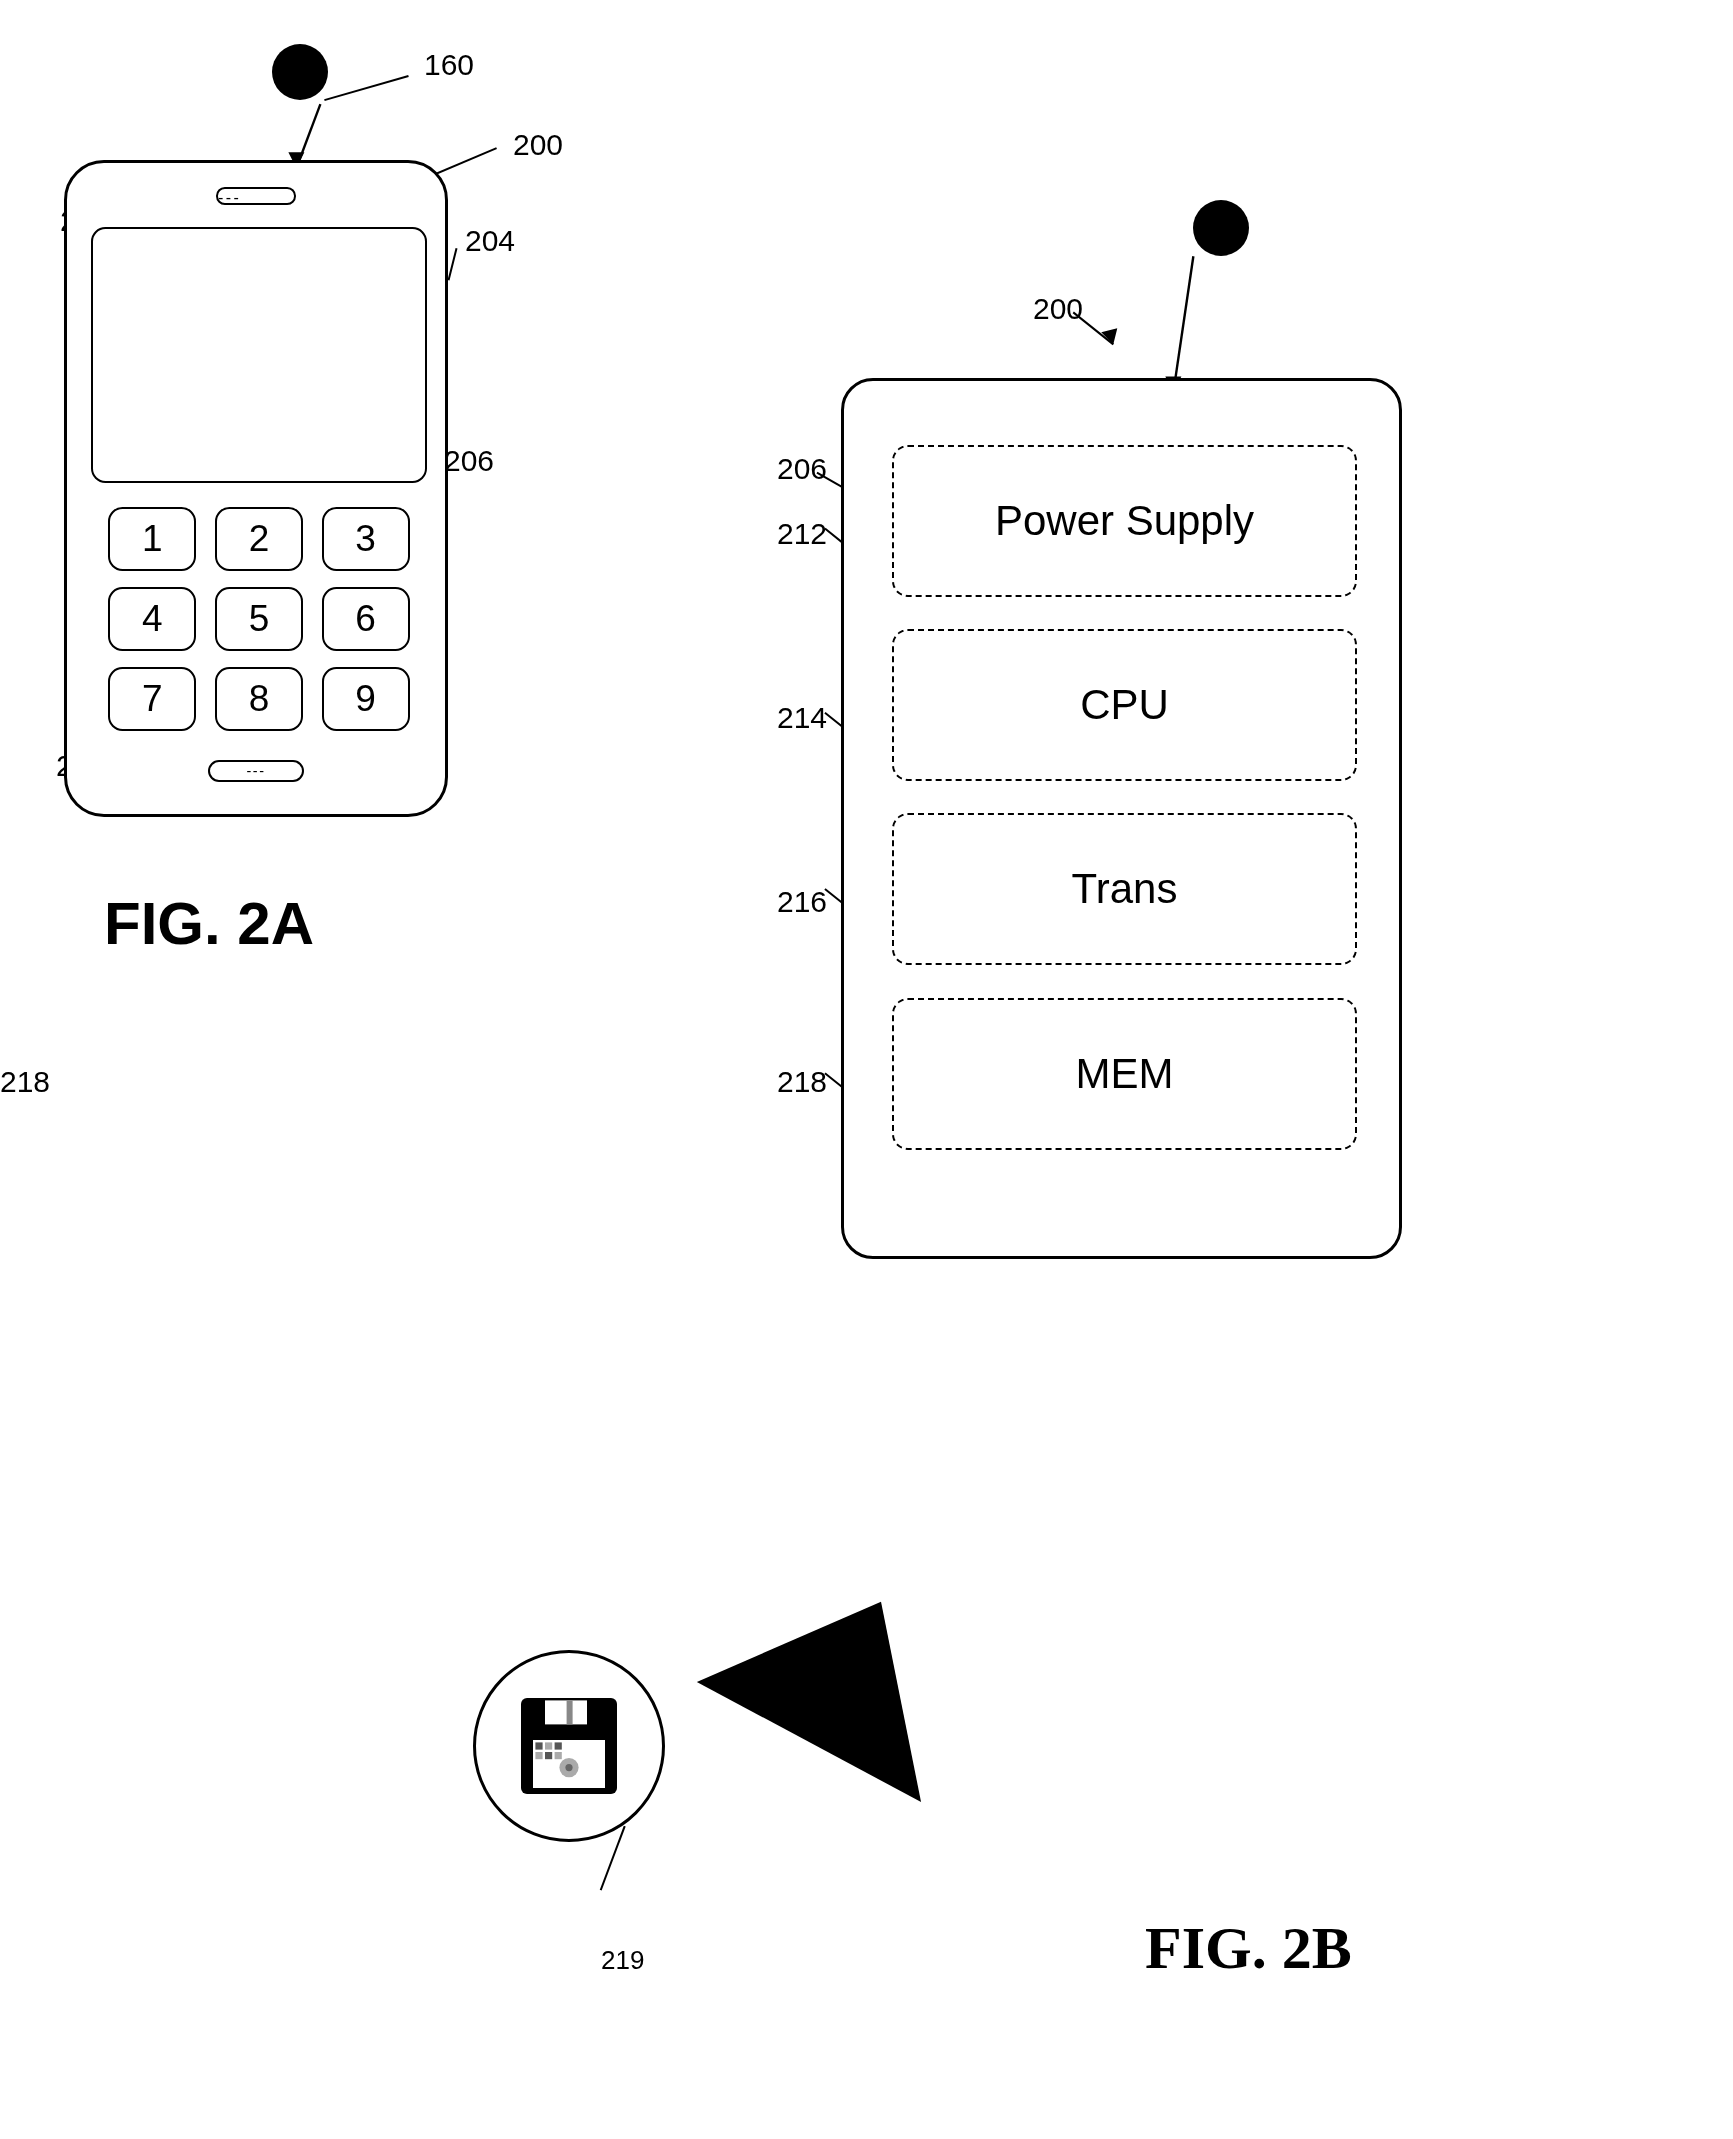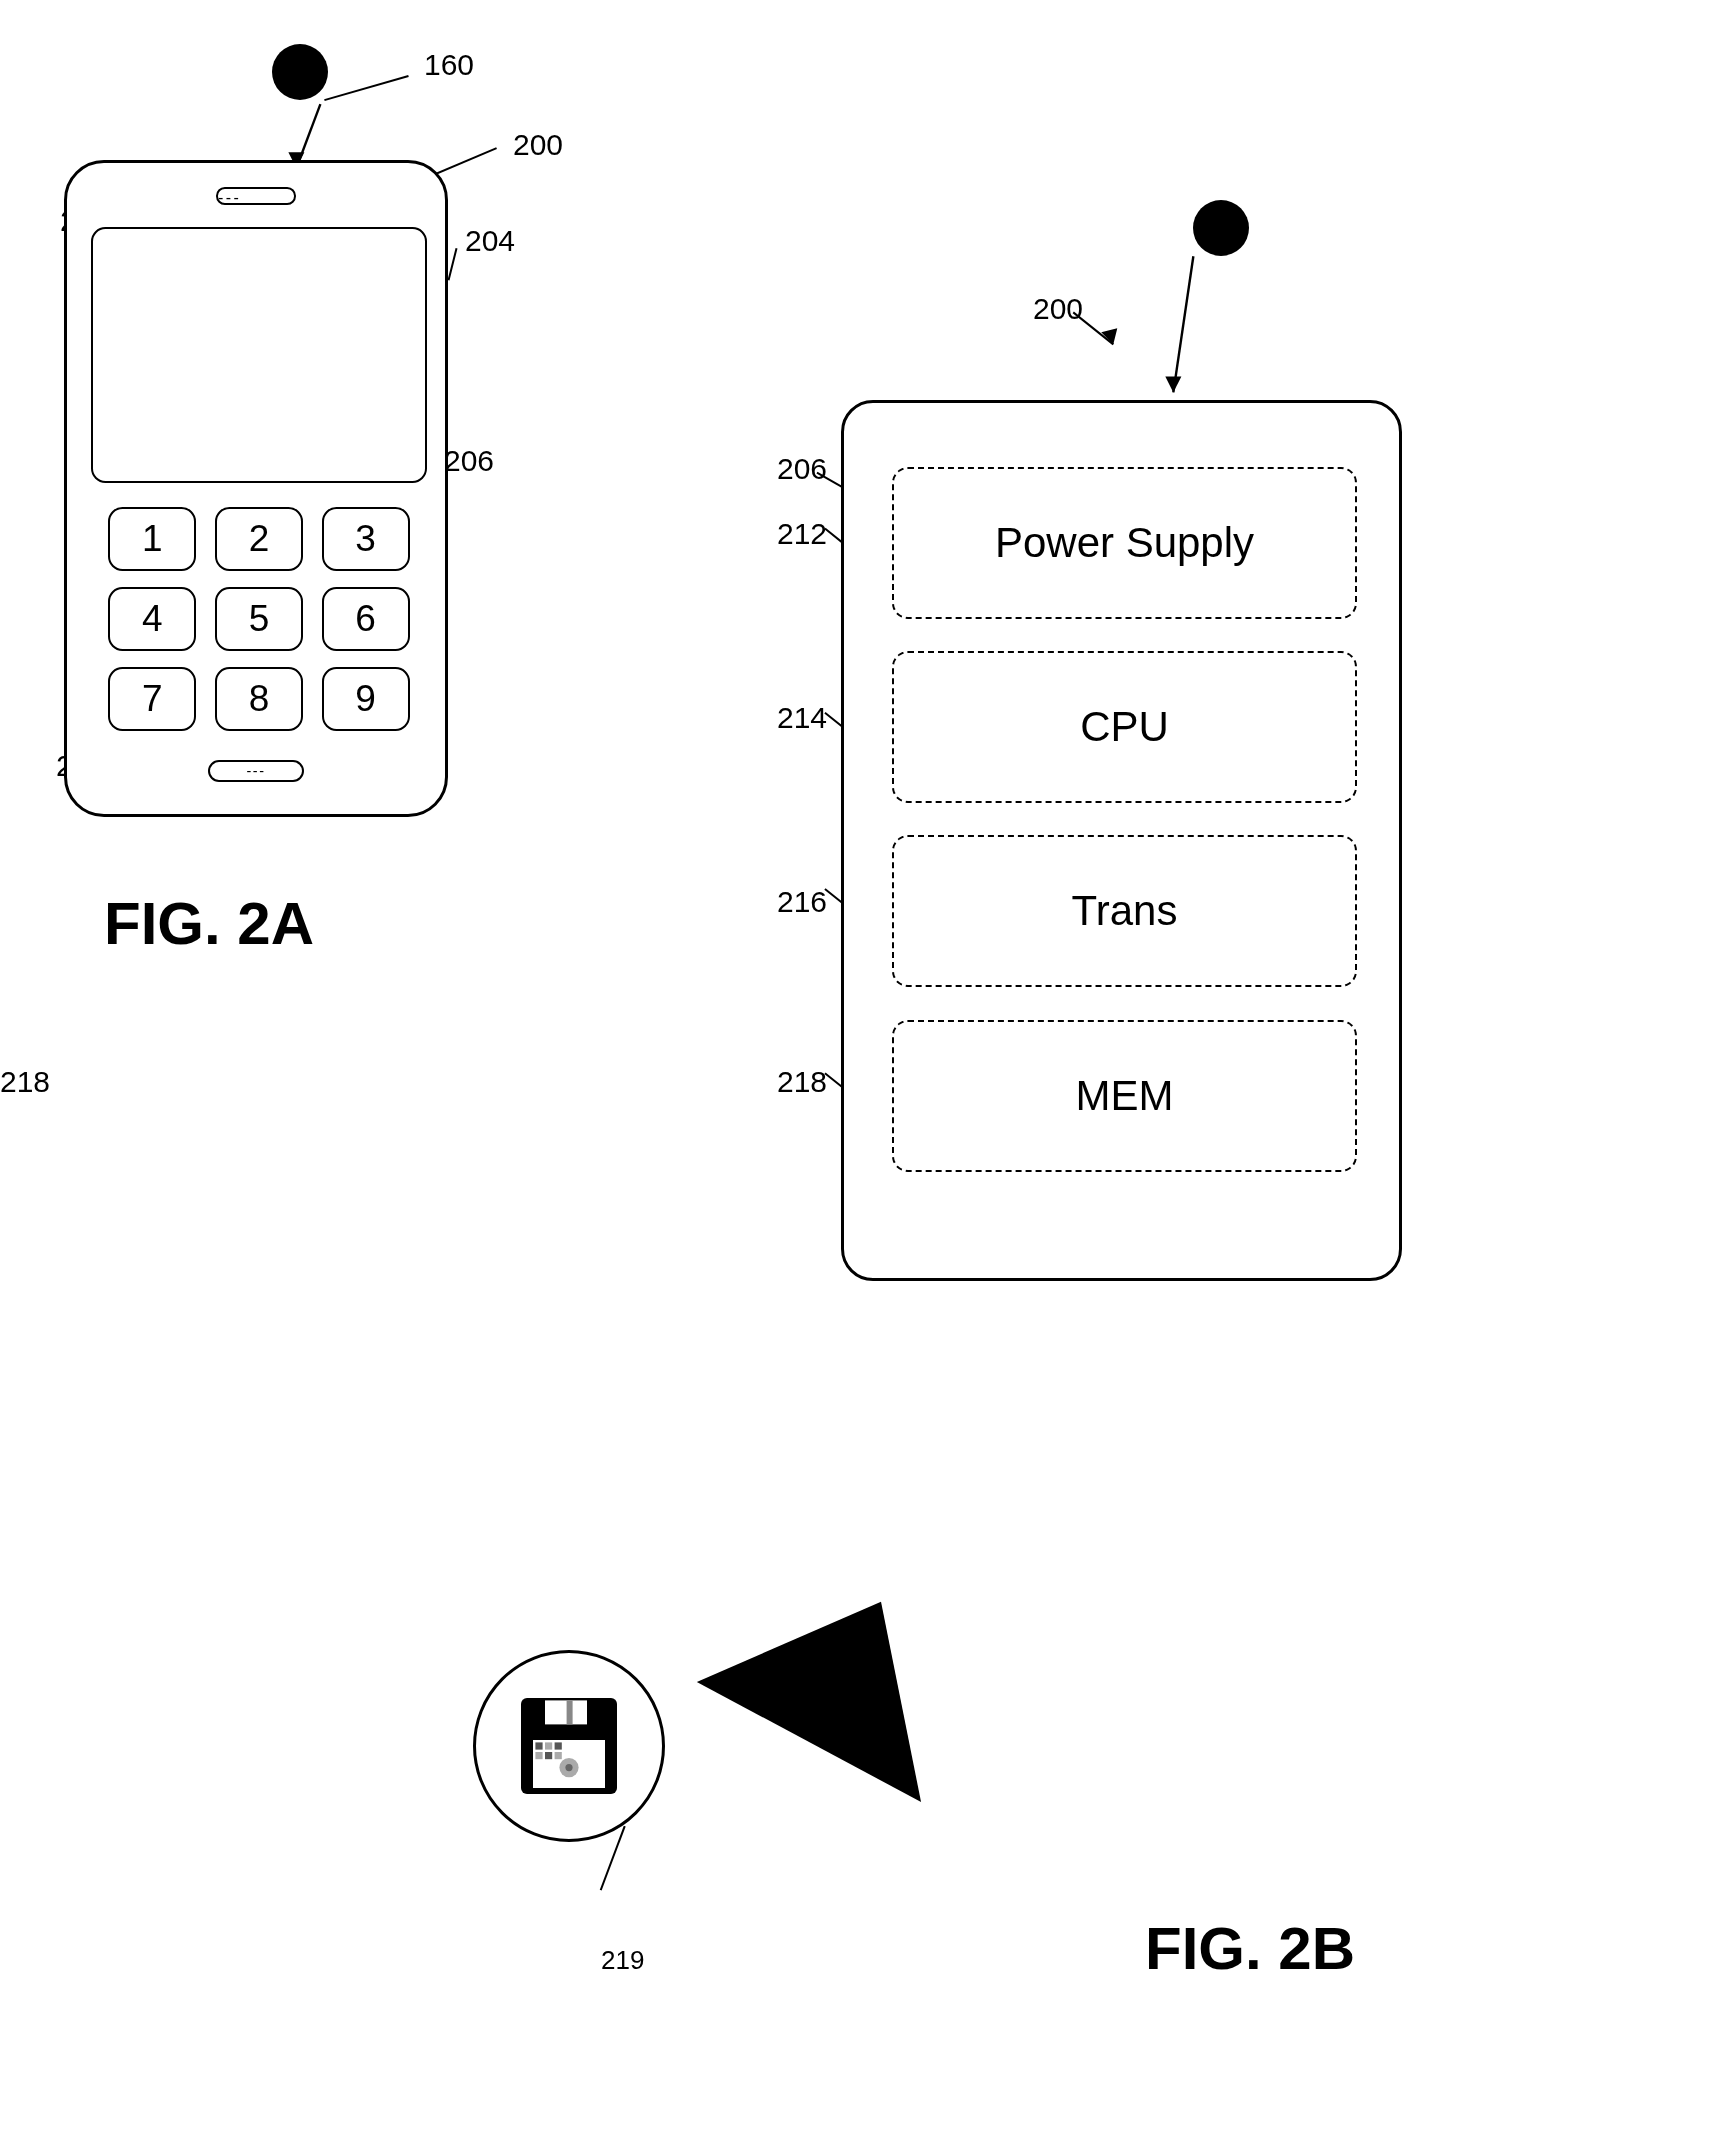--- a/index.html
+++ b/index.html
@@ -93,21 +93,21 @@
       display: flex;
       align-items: center;
       justify-content: center;
       font-size: 14.4px;
       letter-spacing: 1.6px;
     }
 
     
     .component-device {
       position: absolute;
-      top: 400px;
+      top: 378px;
       left: 841px;
       width: 561px;
       height: 881px;
       border: 3.2px solid #000;
       border-radius: 32px;
       background: #fff;
     }
 
     .component-box {
       position: absolute;
@@ -322,16 +322,16 @@
         <rect x="22" y="47" width="6" height="6" fill="#555"></rect>
         <rect x="30" y="47" width="6" height="6" fill="#aaa"></rect>
         <rect x="38" y="47" width="6" height="6" fill="#555"></rect>
         <rect x="22" y="55" width="6" height="6" fill="#aaa"></rect>
         <rect x="30" y="55" width="6" height="6" fill="#555"></rect>
         <rect x="38" y="55" width="6" height="6" fill="#aaa"></rect>
       </svg>
     </div>
   </div>
 
-  <div class="fig-label" style="top:1914px; left:1145px;">FIG. 2B</div>
+  <div class="fig-label" style="top:1914px; left:1145px;font-family:Liberation Serif, serif;">FIG. 2B</div>
 
 </div>
 
 
 </body></html>

